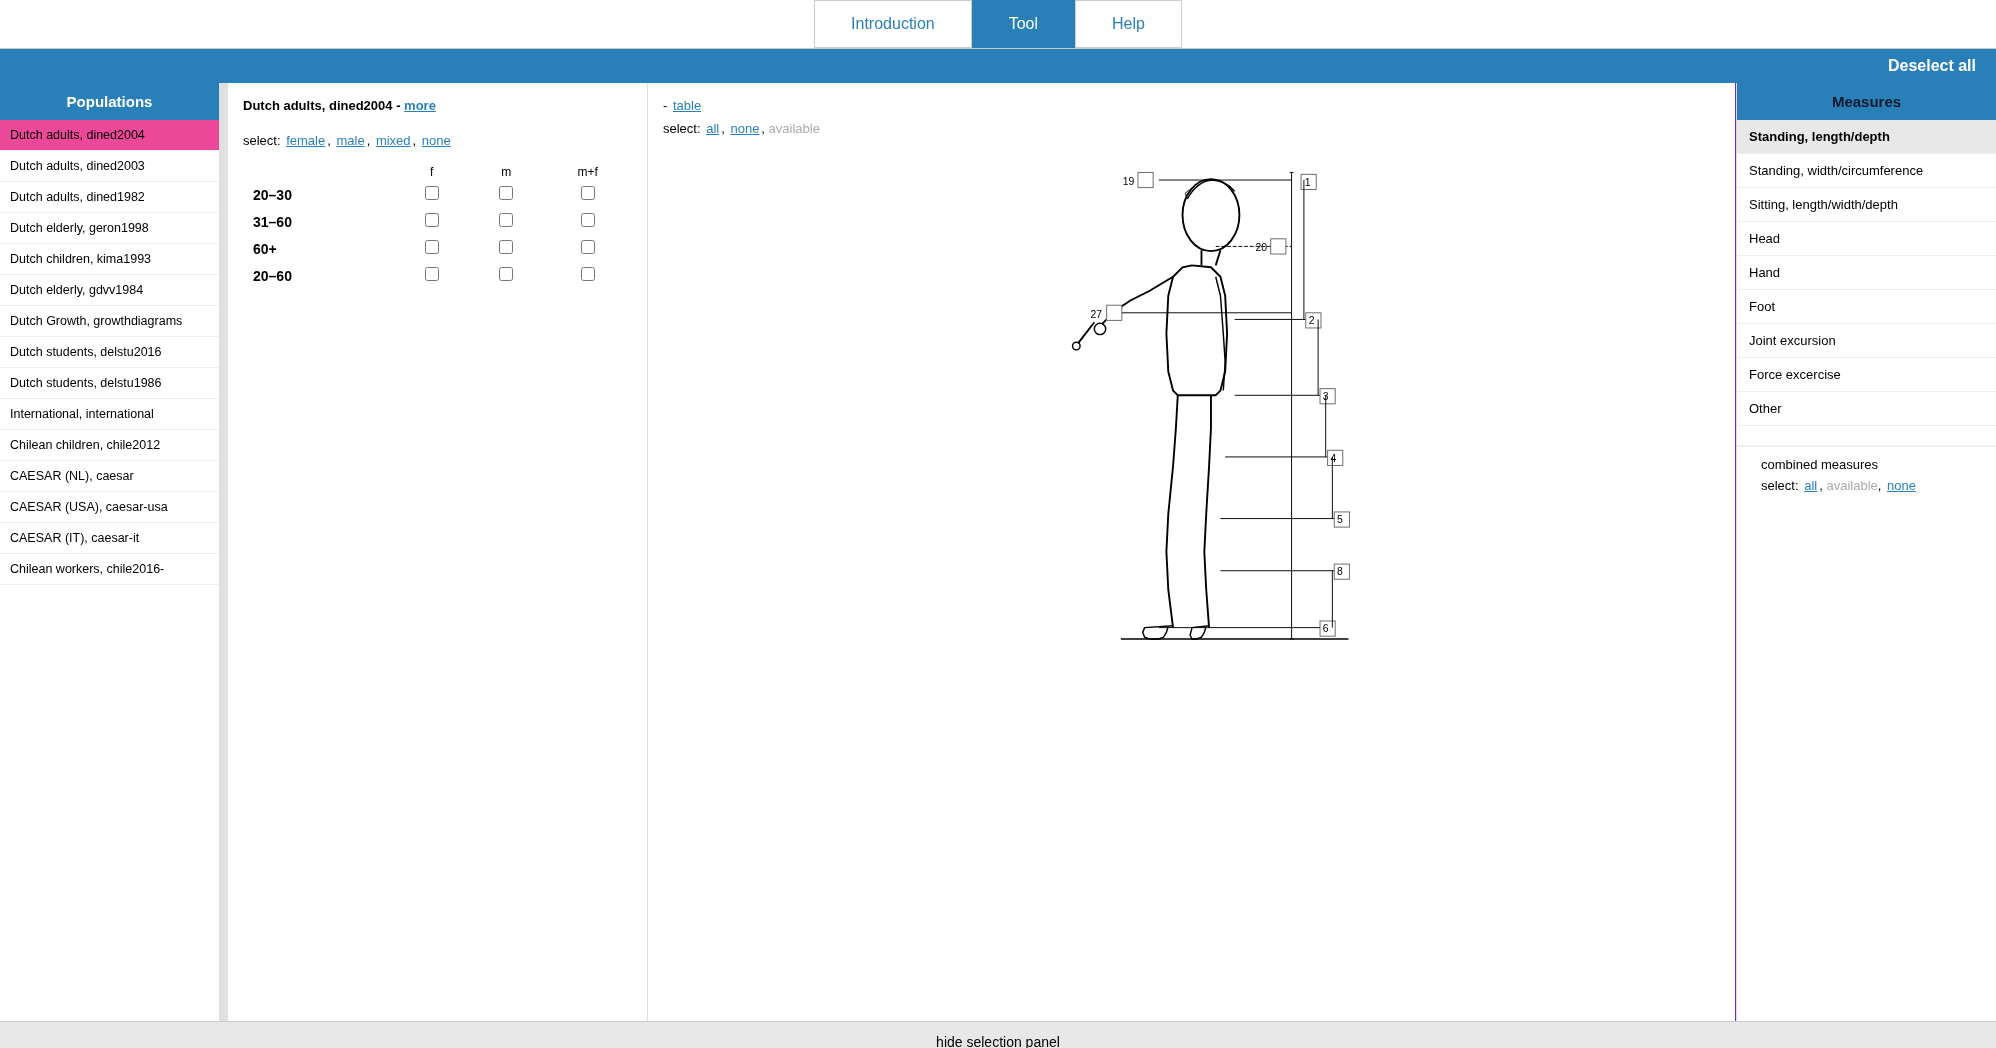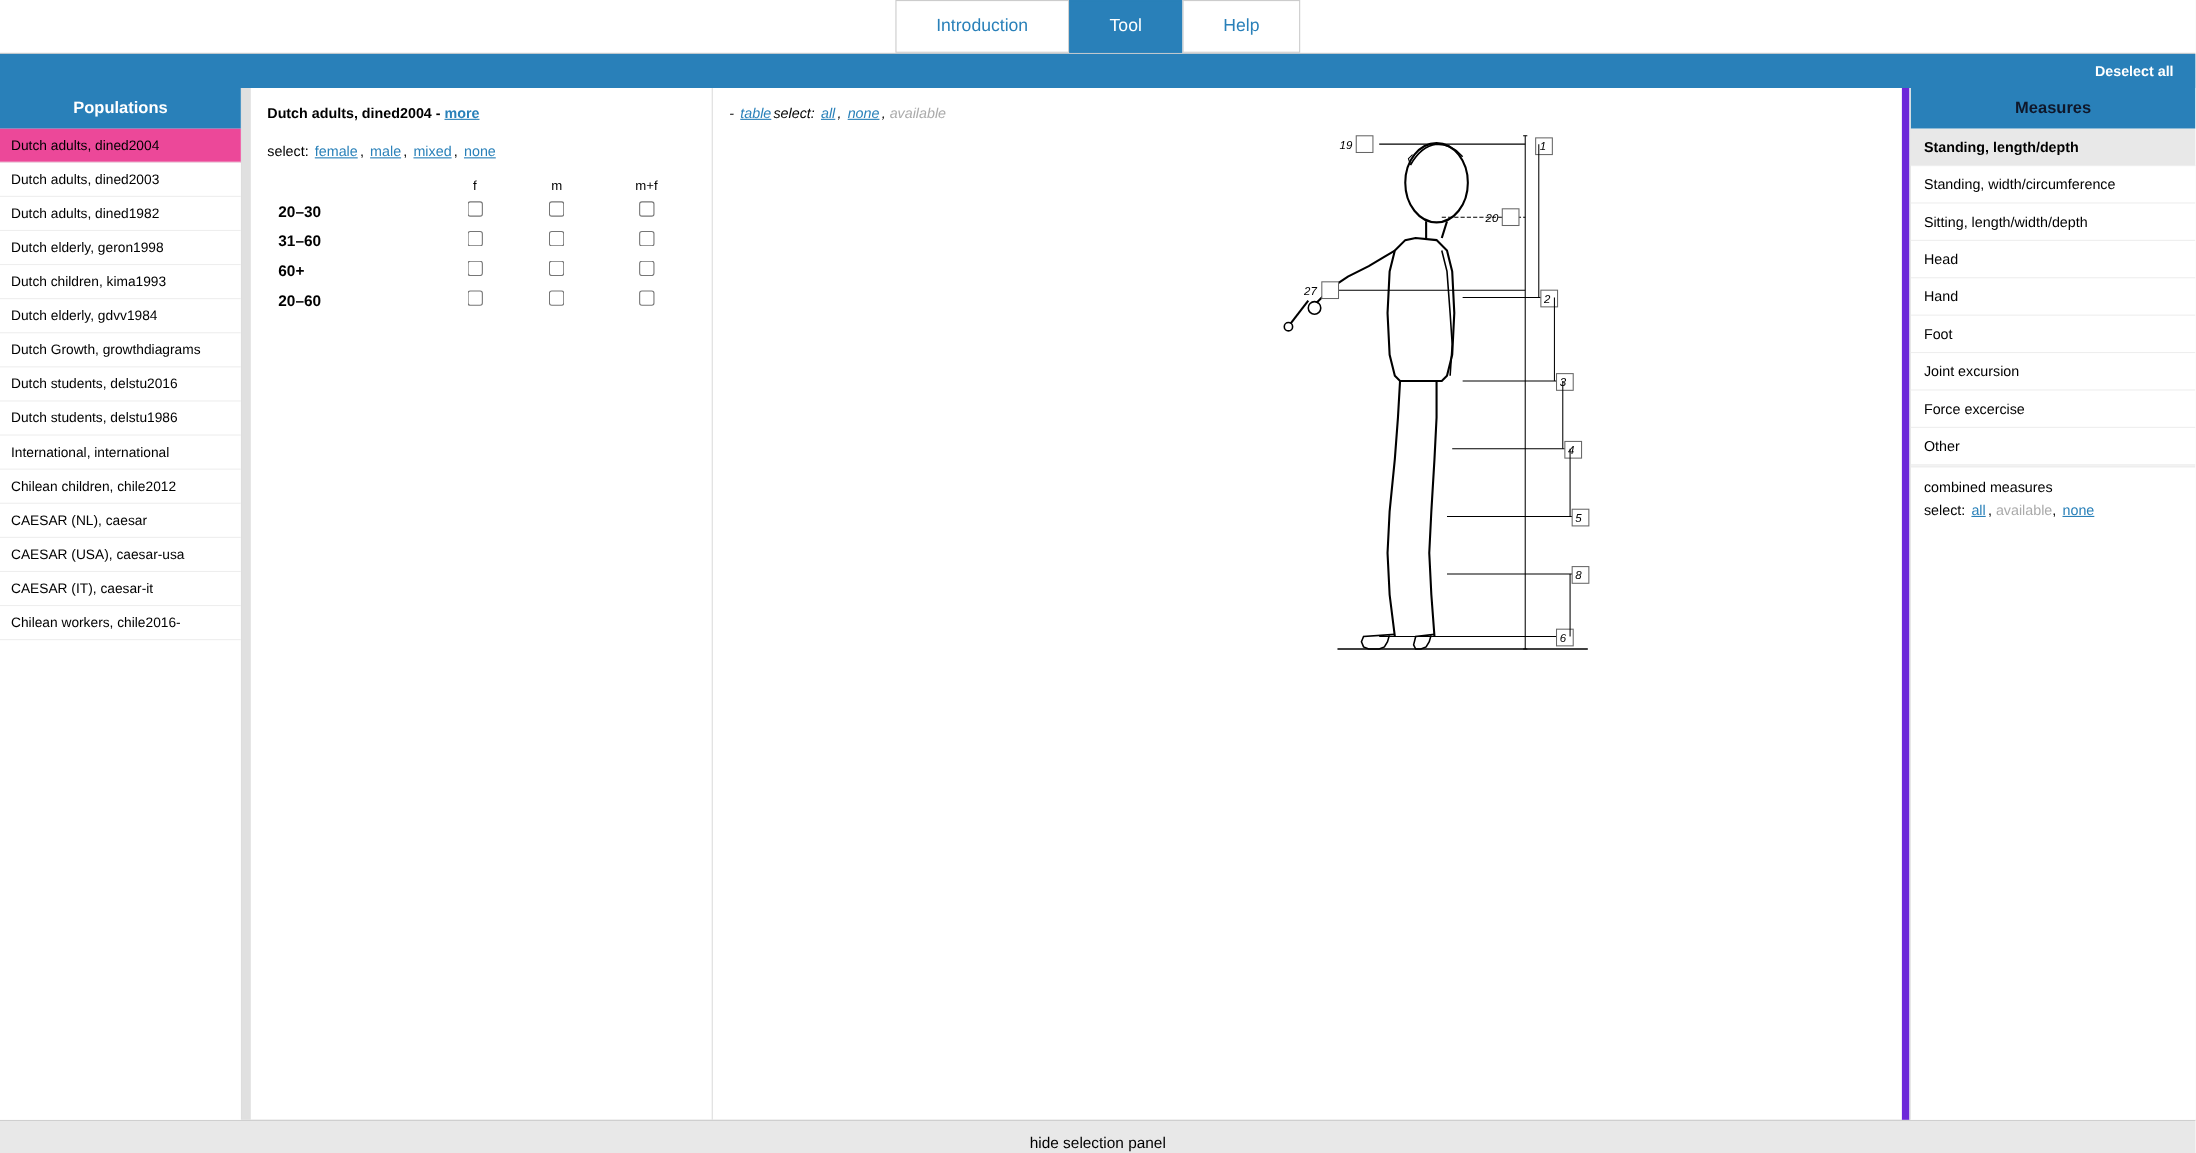--- a/index.html
+++ b/index.html
@@ -33,21 +33,21 @@
     .header-bar {
       background: #2980b9;
       padding: 8px 20px;
       display: flex;
       justify-content: flex-end;
       align-items: center;
     }
     .header-bar .deselect-all {
       color: #fff;
       font-weight: bold;
-      font-size: 13px;
+      font-size: 16px;
       cursor: pointer;
       text-decoration: none;
     }
 
     
     .main-layout {
       display: flex;
       height: calc(100vh - 110px);
       background: #fff;
     }
@@ -134,25 +134,24 @@
     .checkbox-cell input[type=checkbox] {
       width: 14px;
       height: 14px;
       cursor: pointer;
     }
 
     
     .diagram-panel {
       flex: 1;
       padding: 15px;
-      border-right: 7px solid #6d28d9;
+      border-right: 1px solid #6d28d9;
       overflow-y: auto;
       display: flex;
-      flex-direction: row;
-      font-style: italic;
+      flex-direction: column;
     }
     .diagram-panel .select-line {
       margin-bottom: 8px;
       font-size: 13px;
     }
     .diagram-panel .select-line a {
       color: #2980b9;
       text-decoration: underline;
       cursor: pointer;
       margin: 0 2px;
@@ -189,23 +188,23 @@
     }
     .measure-item {
       padding: 9px 12px;
       border-bottom: 1px solid #eee;
       cursor: pointer;
       font-size: 13px;
     }
     .measure-item.active-section { background: #e8e8e8; font-weight: bold; }
 
     .measures-combined {
-      padding: 10px 12px;
+      padding: 10px 24px;
       border-top: 2px solid #eee;
-      margin-top: 0;
+      margin-top: 19px;
     }
     .measures-combined .combined-label {
       font-size: 13px;
       margin-bottom: 6px;
     }
     .measures-combined .select-line {
       font-size: 13px;
     }
     .measures-combined .select-line a {
       color: #2980b9;

